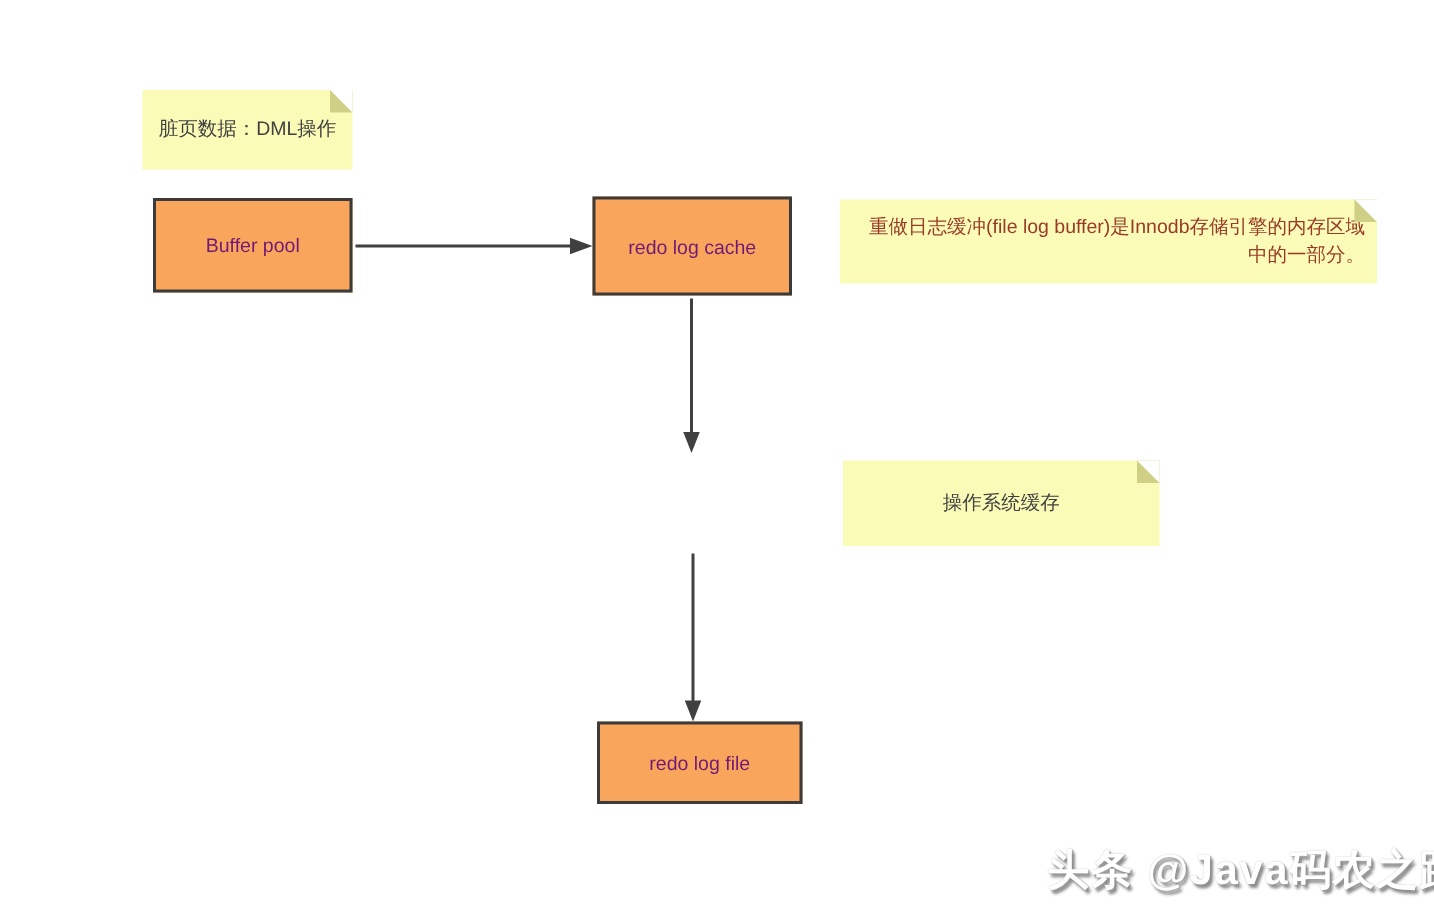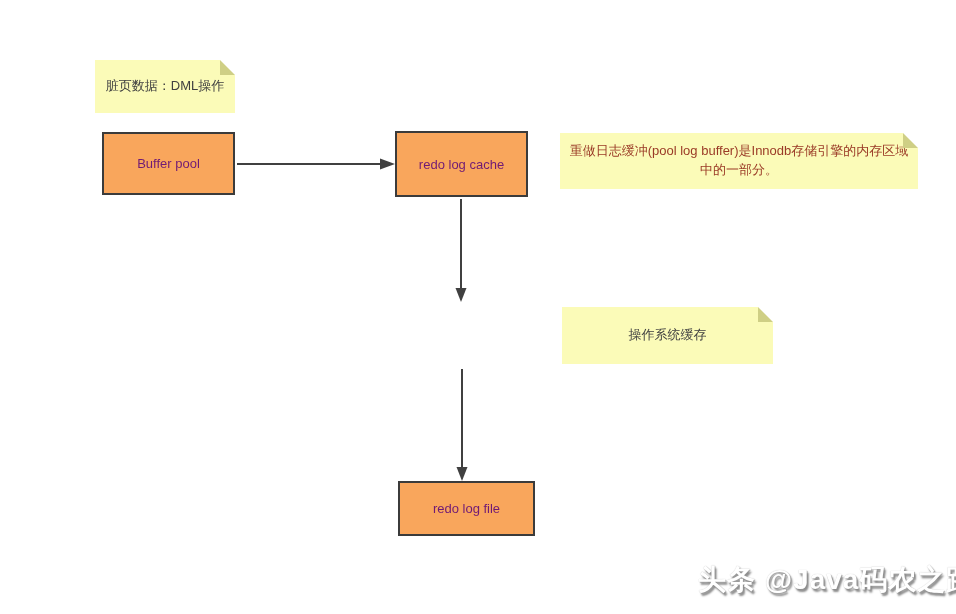--- a/index.html
+++ b/index.html
@@ -30,21 +30,21 @@
     box-sizing: border-box;
   }
   .note {
     position: absolute;
     background: #FBFBB8;
     color: #404040;
     font-size: 13px;
     display: flex;
     align-items: center;
     justify-content: center;
-    text-align: center;
+    text-align: right;
     box-sizing: border-box;
     line-height: 1.45;
     padding: 4px 8px;
   }
   .note .fold {
     position: absolute;
     top: 0; right: 0;
     width: 0; height: 0;
     border-style: solid;
     border-width: 0 15px 15px 0;
@@ -83,21 +83,21 @@
     </g>
   </svg>
 
   <div class="note" style="left:95px; top:60px; width:140px; height:53px;">
     <span class="fold"></span>
     <span>脏页数据：DML操作</span>
   </div>
 
   <div class="note accent" style="left:560px; top:133px; width:358px; height:56px;">
     <span class="fold"></span>
-    <span>重做日志缓冲(pool log buffer)是Innodb存储引擎的内存区域中的一部分。</span>
+    <span>重做日志缓冲(file log buffer)是Innodb存储引擎的内存区域中的一部分。</span>
   </div>
 
   <div class="note" style="left:562px; top:307px; width:211px; height:57px;">
     <span class="fold"></span>
     <span>操作系统缓存</span>
   </div>
 
   <div class="node" style="left:102px; top:132px; width:133px; height:63px;">
     <span>Buffer pool</span>
   </div>

